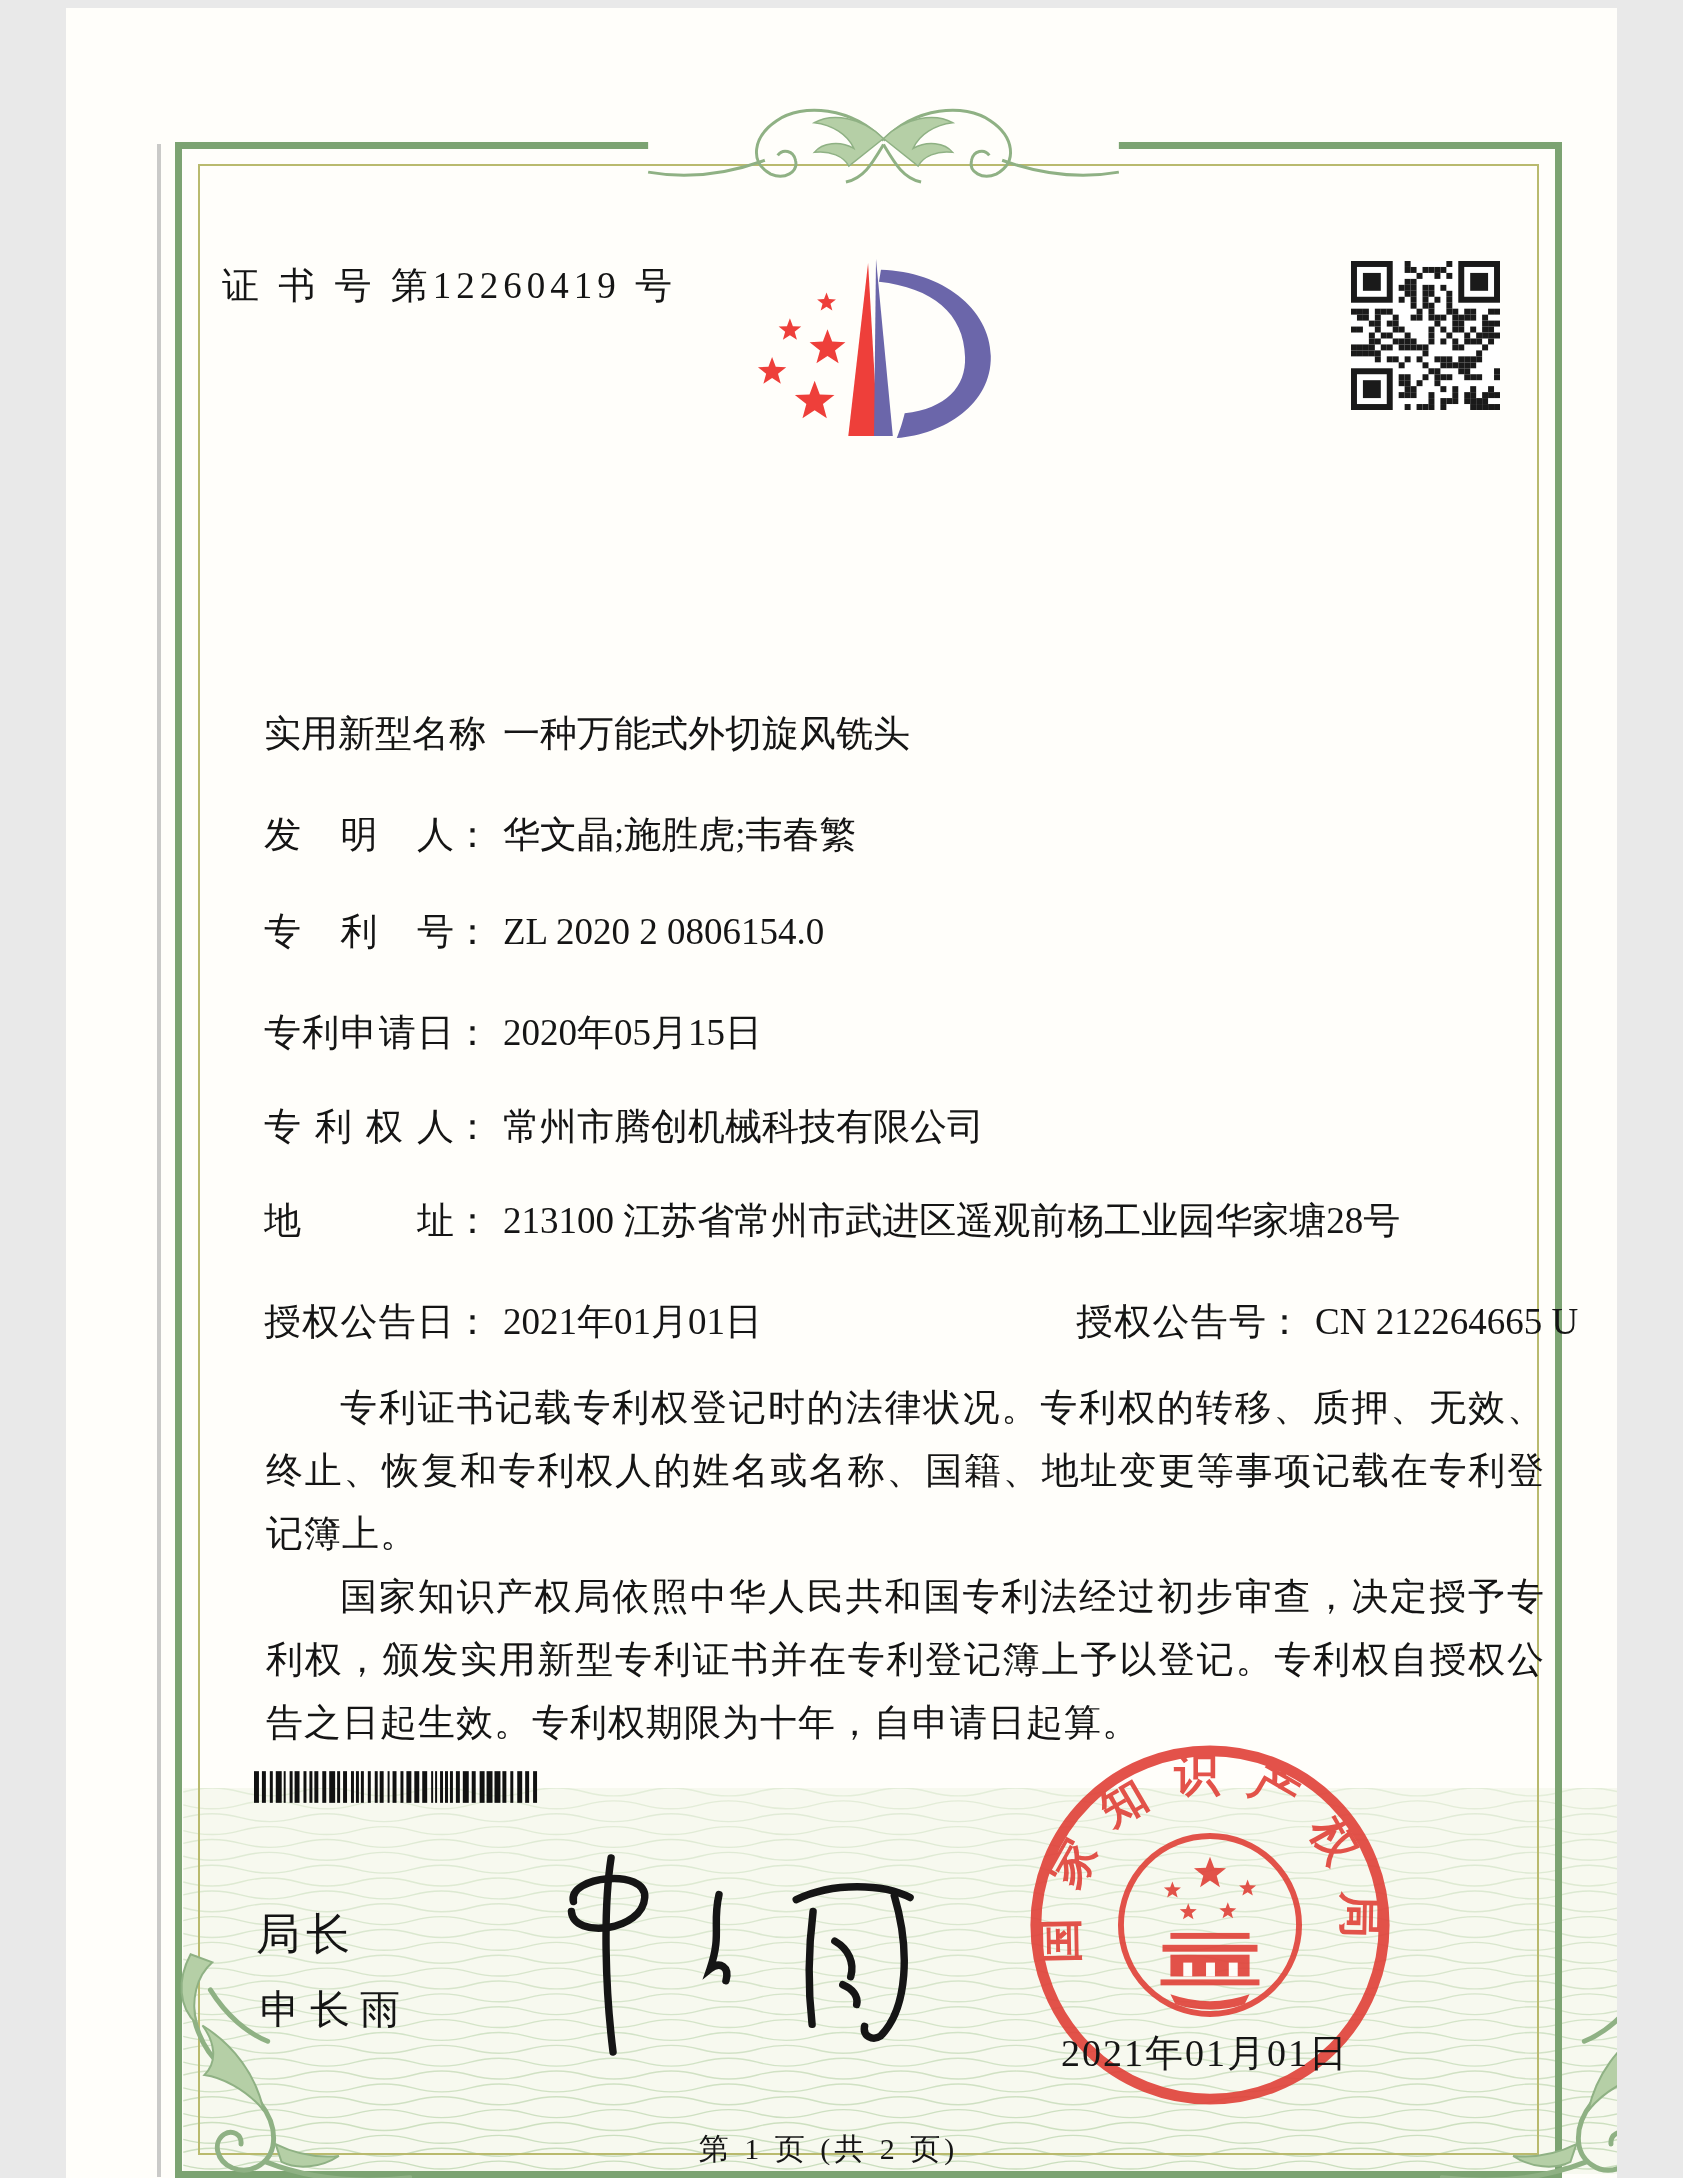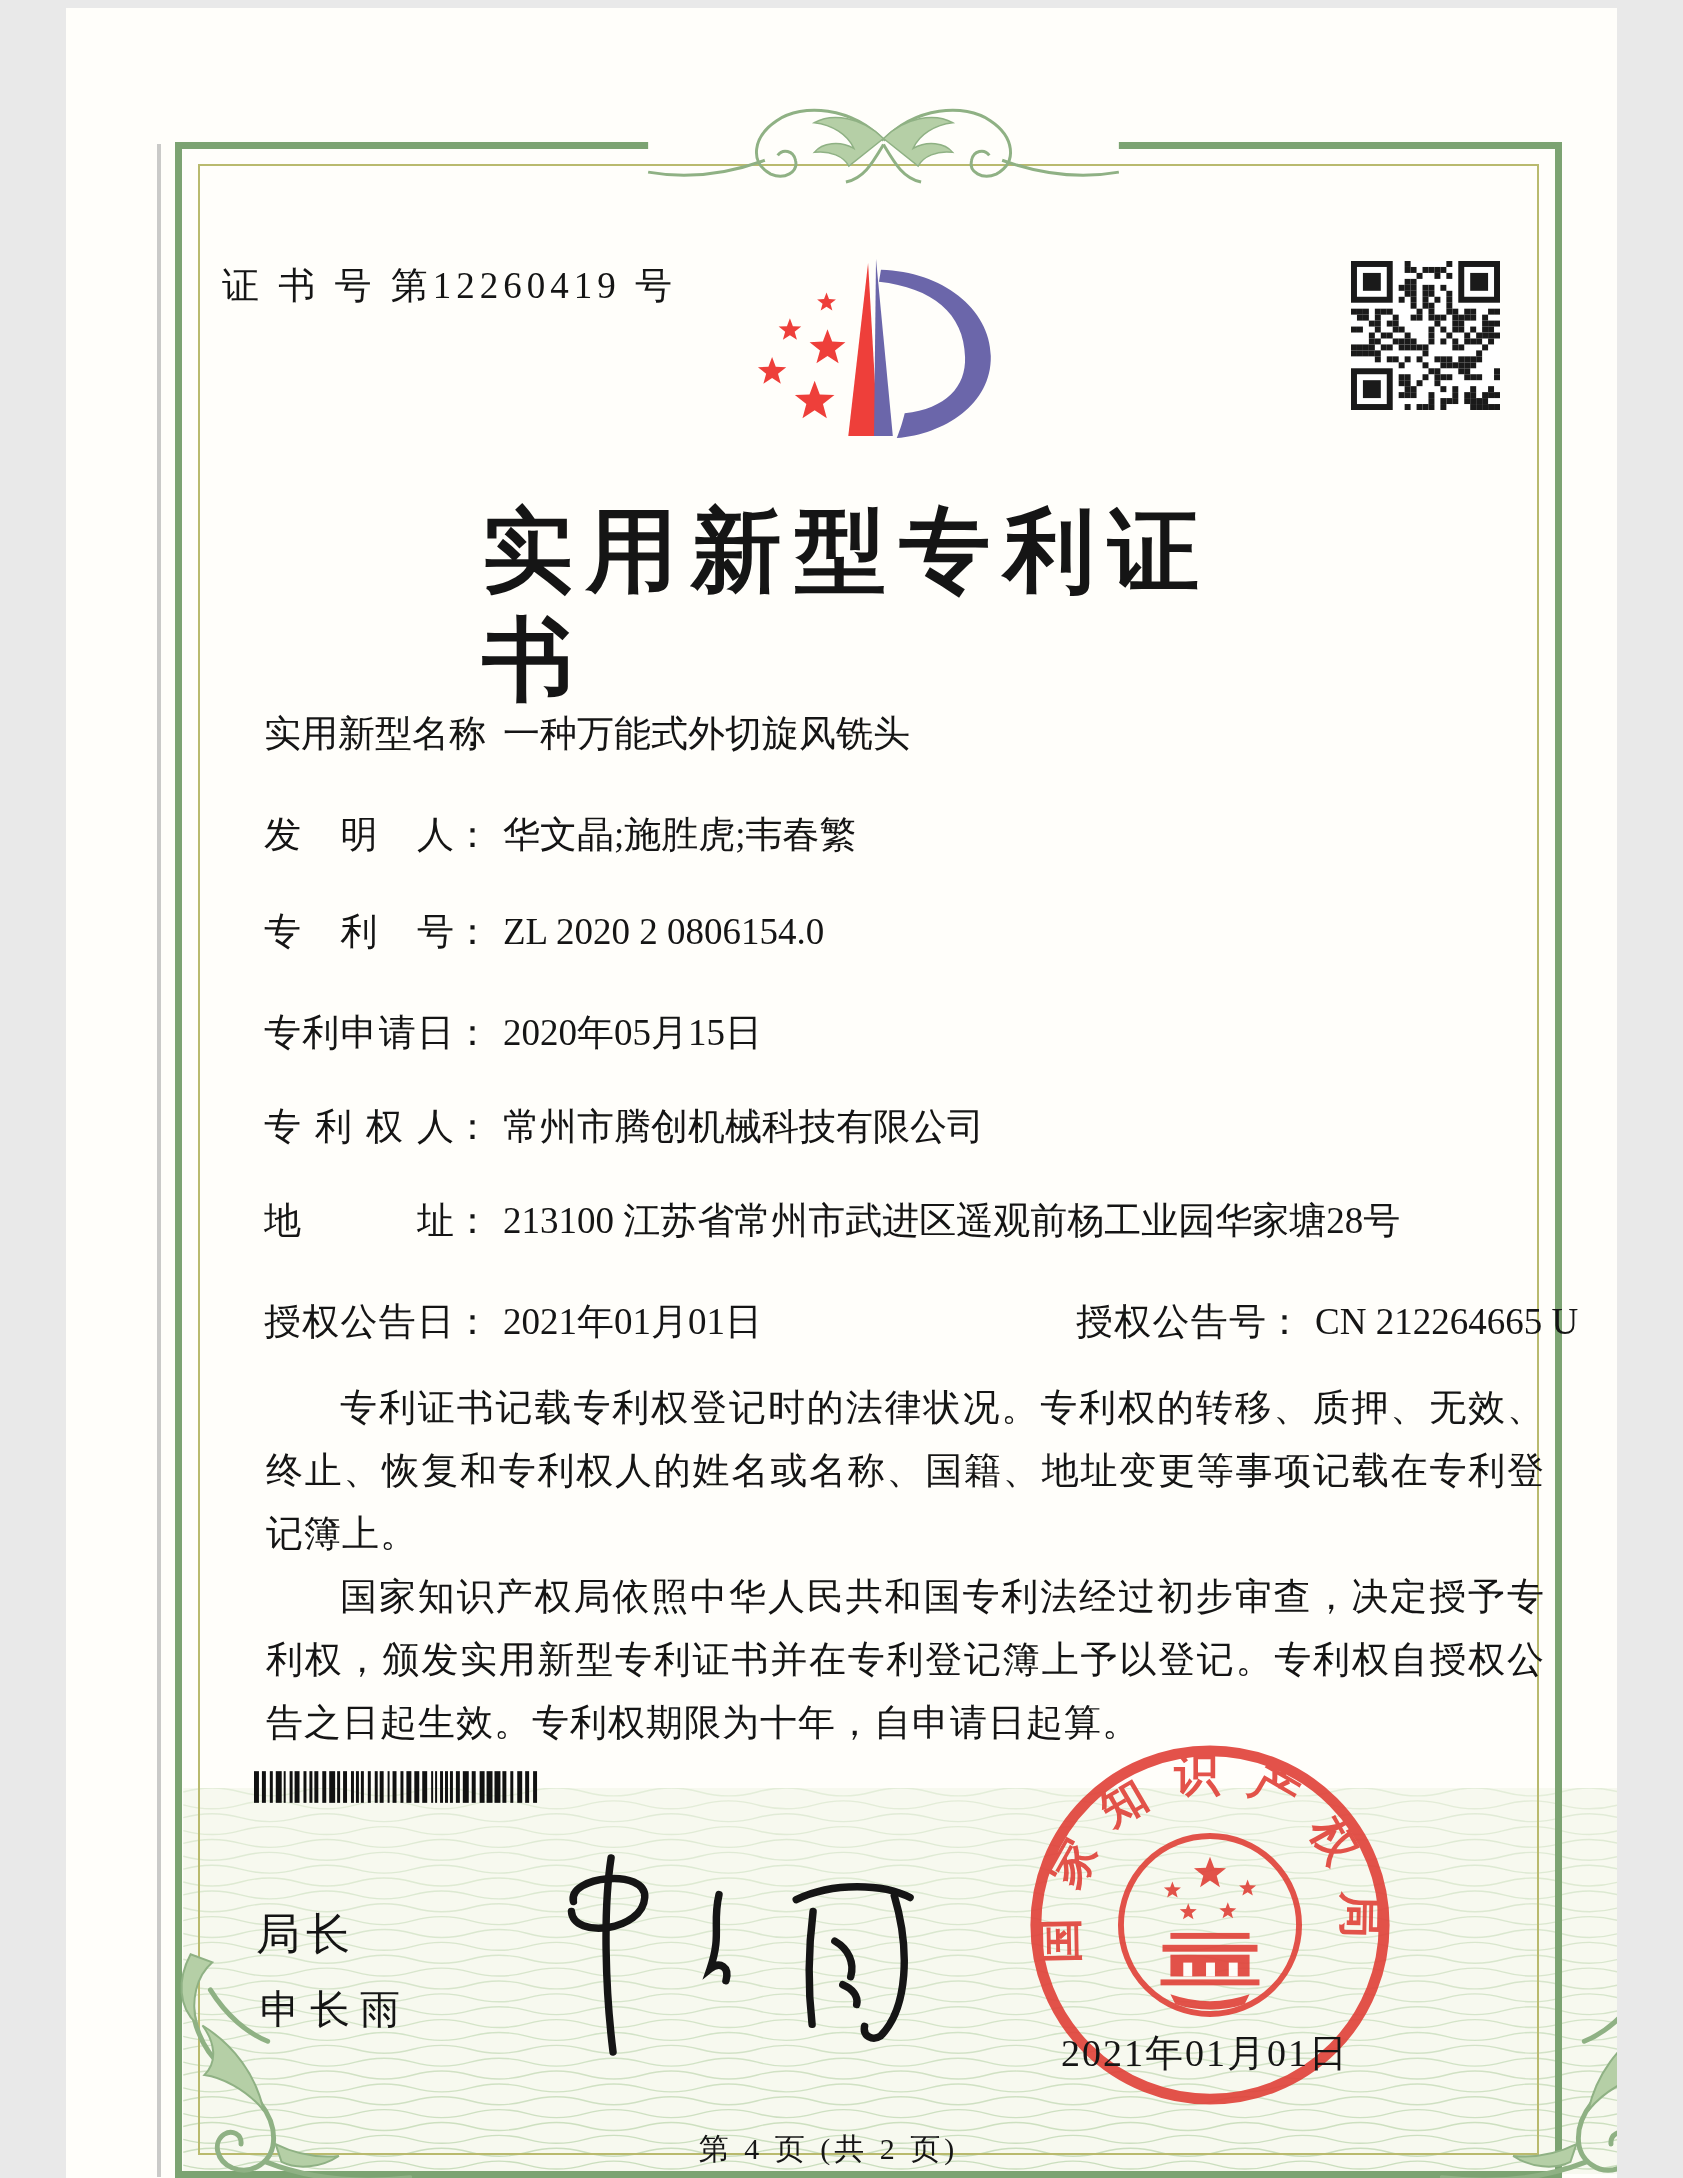--- a/index.html
+++ b/index.html
@@ -346,21 +346,20 @@
         <rect x="12" y="12" width="18" height="18"></rect>
         <rect x="108" y="0" width="42" height="42"></rect>
         <rect x="114" y="6" width="30" height="30" fill="#ffffff"></rect>
         <rect x="120" y="12" width="18" height="18"></rect>
         <rect x="0" y="108" width="42" height="42"></rect>
         <rect x="6" y="114" width="30" height="30" fill="#ffffff"></rect>
         <rect x="12" y="120" width="18" height="18"></rect>
       </g>
     </svg>
 
-  <div class="cert-title layer2">实用新型专利证书</div>
 
   <div class="field-row layer2" style="top:701px;">
     <span class="flabel">实用新型名称</span><span class="fcolon">：</span><span class="fval">一种万能式外切旋风铣头</span>
   </div>
   <div class="field-row layer2" style="top:802px;">
     <span class="flabel">发明人</span><span class="fcolon">：</span><span class="fval">华文晶;施胜虎;韦春繁</span>
   </div>
   <div class="field-row layer2" style="top:899px;">
     <span class="flabel">专利号</span><span class="fcolon">：</span><span class="fval">ZL 2020 2 0806154.0</span>
   </div>
@@ -475,16 +474,16 @@
       <g fill="#fffefa">
         <rect x="163" y="228" width="9" height="14"></rect>
         <rect x="186" y="228" width="9" height="14"></rect>
         <rect x="209" y="228" width="9" height="14"></rect>
       </g>
     </g>
   </svg>
 
   <div class="seal-date">2021年01月01日</div>
 
-  <div class="page-footer">第 4 页 (共 2 页)</div>
+  <div class="page-footer">第 1 页 (共 2 页)</div>
 
 </div>
 
 
 </body></html>

